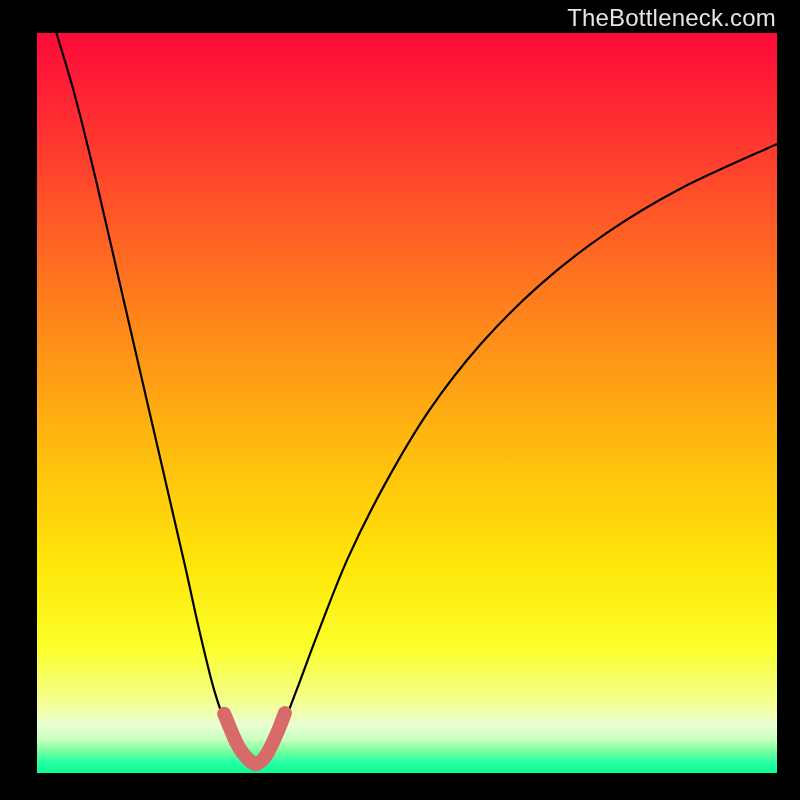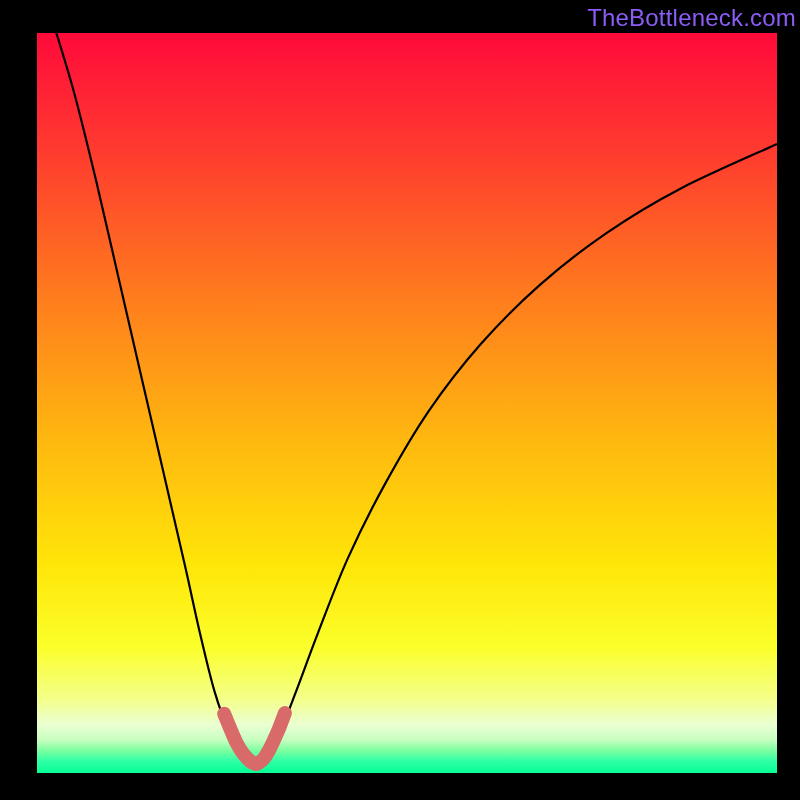--- a/index.html
+++ b/index.html
@@ -15,22 +15,22 @@
     position: absolute;
     top: 0;
     left: 0;
     width: 800px;
     height: 800px;
     background: #000;
   }
   .watermark {
     position: absolute;
     top: 4px;
-    right: 4px;
-    color: #8b5cf6;
+    right: 24px;
+    color: #e5e5e5;
     font-size: 24px;
     font-weight: 500;
     letter-spacing: 0.2px;
     z-index: 10;
   }
   svg {
     position: absolute;
     top: 0;
     left: 0;
   }

